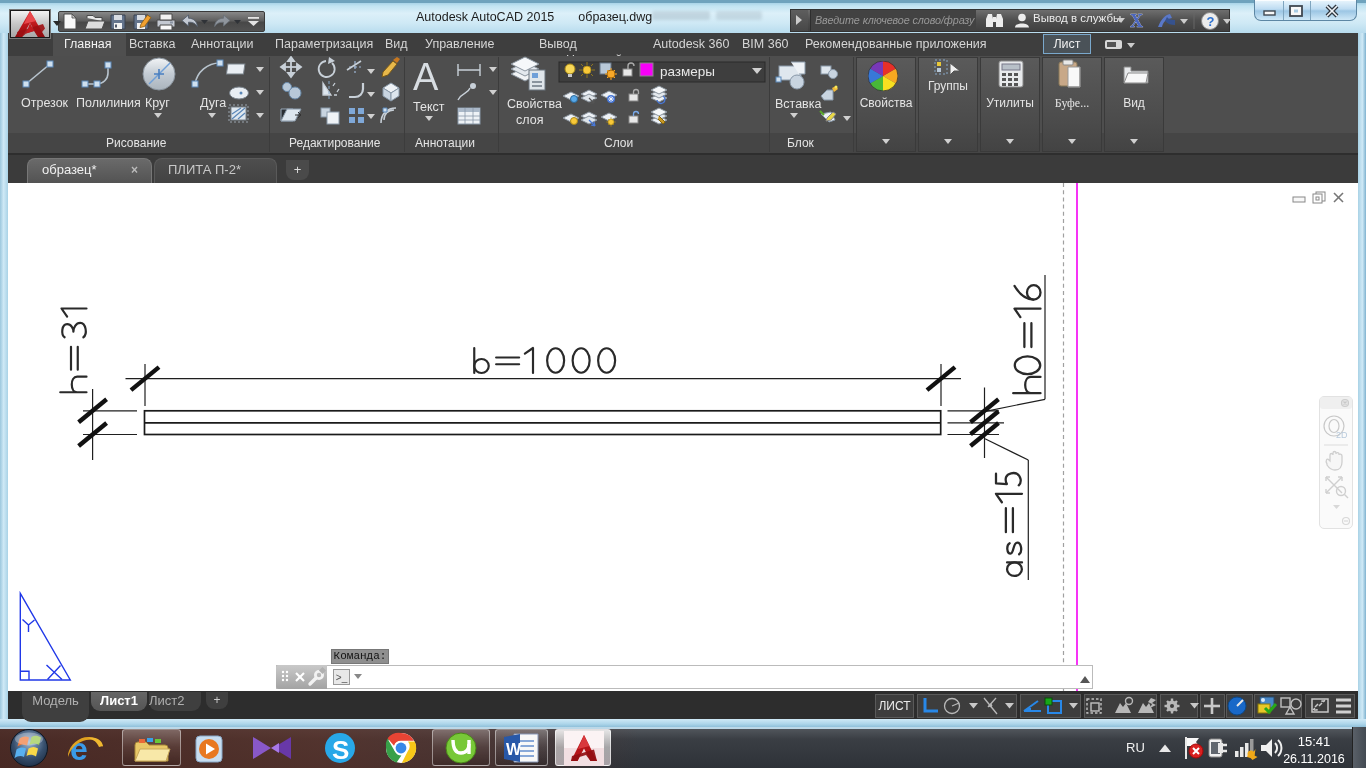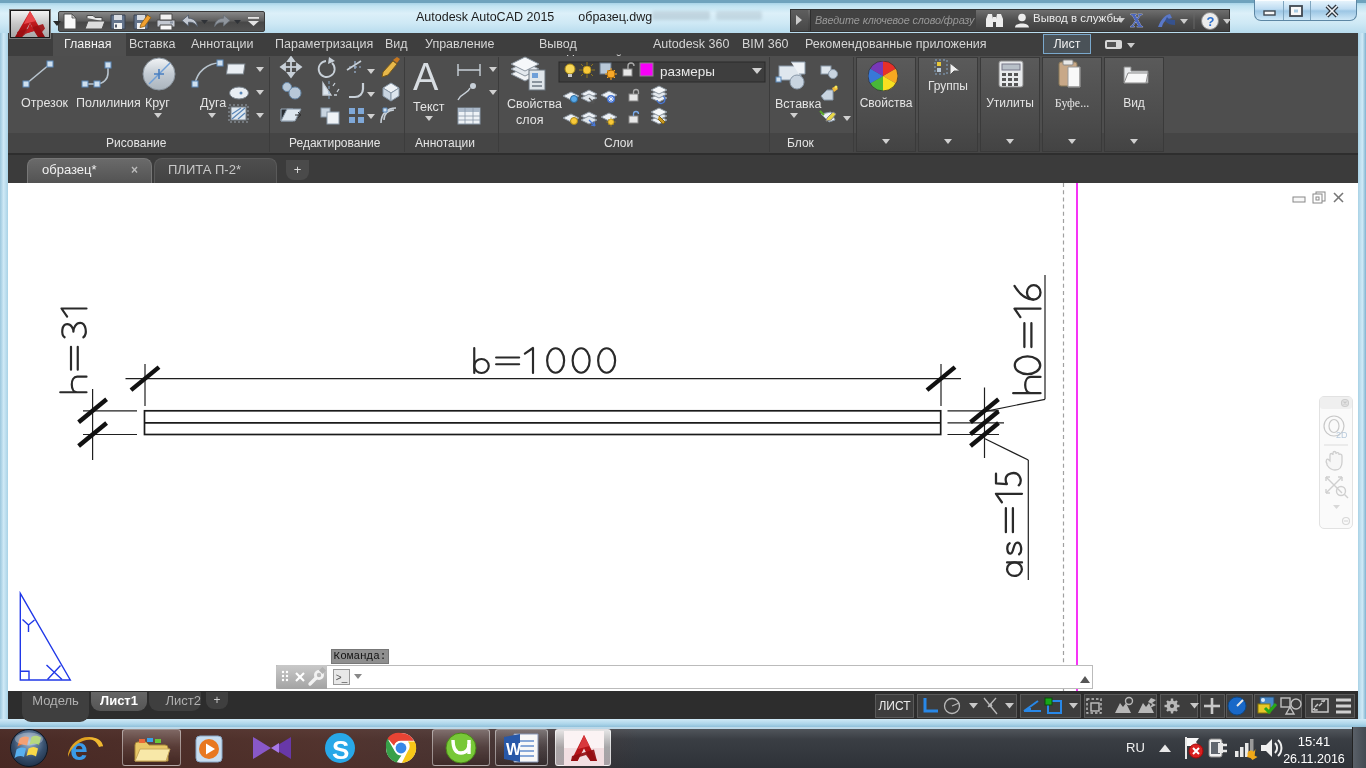--- a/index.html
+++ b/index.html
@@ -671,21 +671,21 @@
   </svg>
   <div class="abs" style="left:333px;top:669px;width:17px;height:16px;background:#e8e8e8;border:1px solid #999;font-size:10px;color:#555;text-align:center;line-height:15px;">&gt;_</div>
   <div class="abs" style="left:354px;top:674px;width:0;height:0;border:4px solid transparent;border-top:5px solid #888;"></div>
   <div class="abs" style="left:1080px;top:671px;width:0;height:0;border:5px solid transparent;border-bottom:7px solid #555;"></div>
 
   <div class="abs" style="left:8px;top:691px;width:1350px;height:28px;background:#2d2d2d;"></div>
   <div id="statusbar" class="abs" style="left:0;top:0;">
 
     <div class="abs" style="left:22px;top:692px;width:67px;height:30px;background:#3f3f3f;border-radius:0 0 9px 9px;color:#b0b0b0;font-size:13px;text-align:center;line-height:18px;">Модель</div>
     <div class="abs" style="left:91px;top:692px;width:56px;height:19px;background:linear-gradient(180deg,#666,#555);border-radius:0 0 9px 9px;color:#fff;font-size:13px;font-weight:bold;text-align:center;line-height:18px;">Лист1</div>
-    <div class="abs" style="left:149px;top:692px;width:52px;height:19px;background:#3f3f3f;border-radius:0 0 9px 9px;color:#b0b0b0;font-size:13px;text-align:right;line-height:18px;">Лист2</div>
+    <div class="abs" style="left:149px;top:692px;width:52px;height:19px;background:#3f3f3f;border-radius:0 0 9px 9px;color:#b0b0b0;font-size:13px;text-align:left;line-height:18px;">Лист2</div>
     <div class="abs" style="left:206px;top:692px;width:22px;height:17px;background:#3f3f3f;border-radius:0 0 8px 8px;color:#ccc;font-size:12px;text-align:center;line-height:16px;">+</div>
 
     <div class="abs" style="left:875px;top:694px;width:39px;height:24px;border:1px solid #5a5a5a;background:#3d3d3d;color:#ececec;font-size:12px;text-align:center;line-height:23px;">ЛИСТ</div>
     <div class="abs" style="left:917px;top:694px;width:100px;height:24px;border:1px solid #5a5a5a;background:#3d3d3d;"></div>
     <div class="abs" style="left:1020px;top:694px;width:61px;height:24px;border:1px solid #5a5a5a;background:#3d3d3d;"></div>
     <div class="abs" style="left:1084px;top:694px;width:73px;height:24px;border:1px solid #5a5a5a;background:#3d3d3d;"></div>
     <div class="abs" style="left:1160px;top:694px;width:38px;height:24px;border:1px solid #5a5a5a;background:#3d3d3d;"></div>
     <div class="abs" style="left:1200px;top:694px;width:25px;height:24px;border:1px solid #5a5a5a;background:#3d3d3d;"></div>
     <div class="abs" style="left:1226px;top:694px;width:27px;height:24px;border:1px solid #5a5a5a;background:#3d3d3d;"></div>
     <div class="abs" style="left:1254px;top:694px;width:48px;height:24px;border:1px solid #5a5a5a;background:#3d3d3d;"></div>

